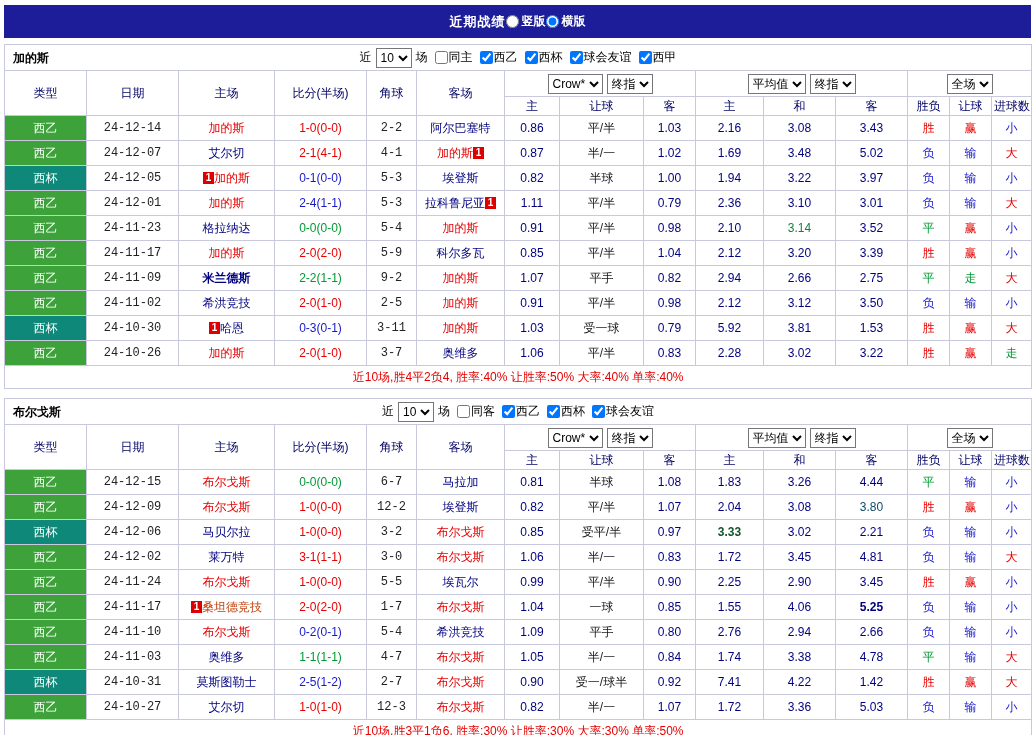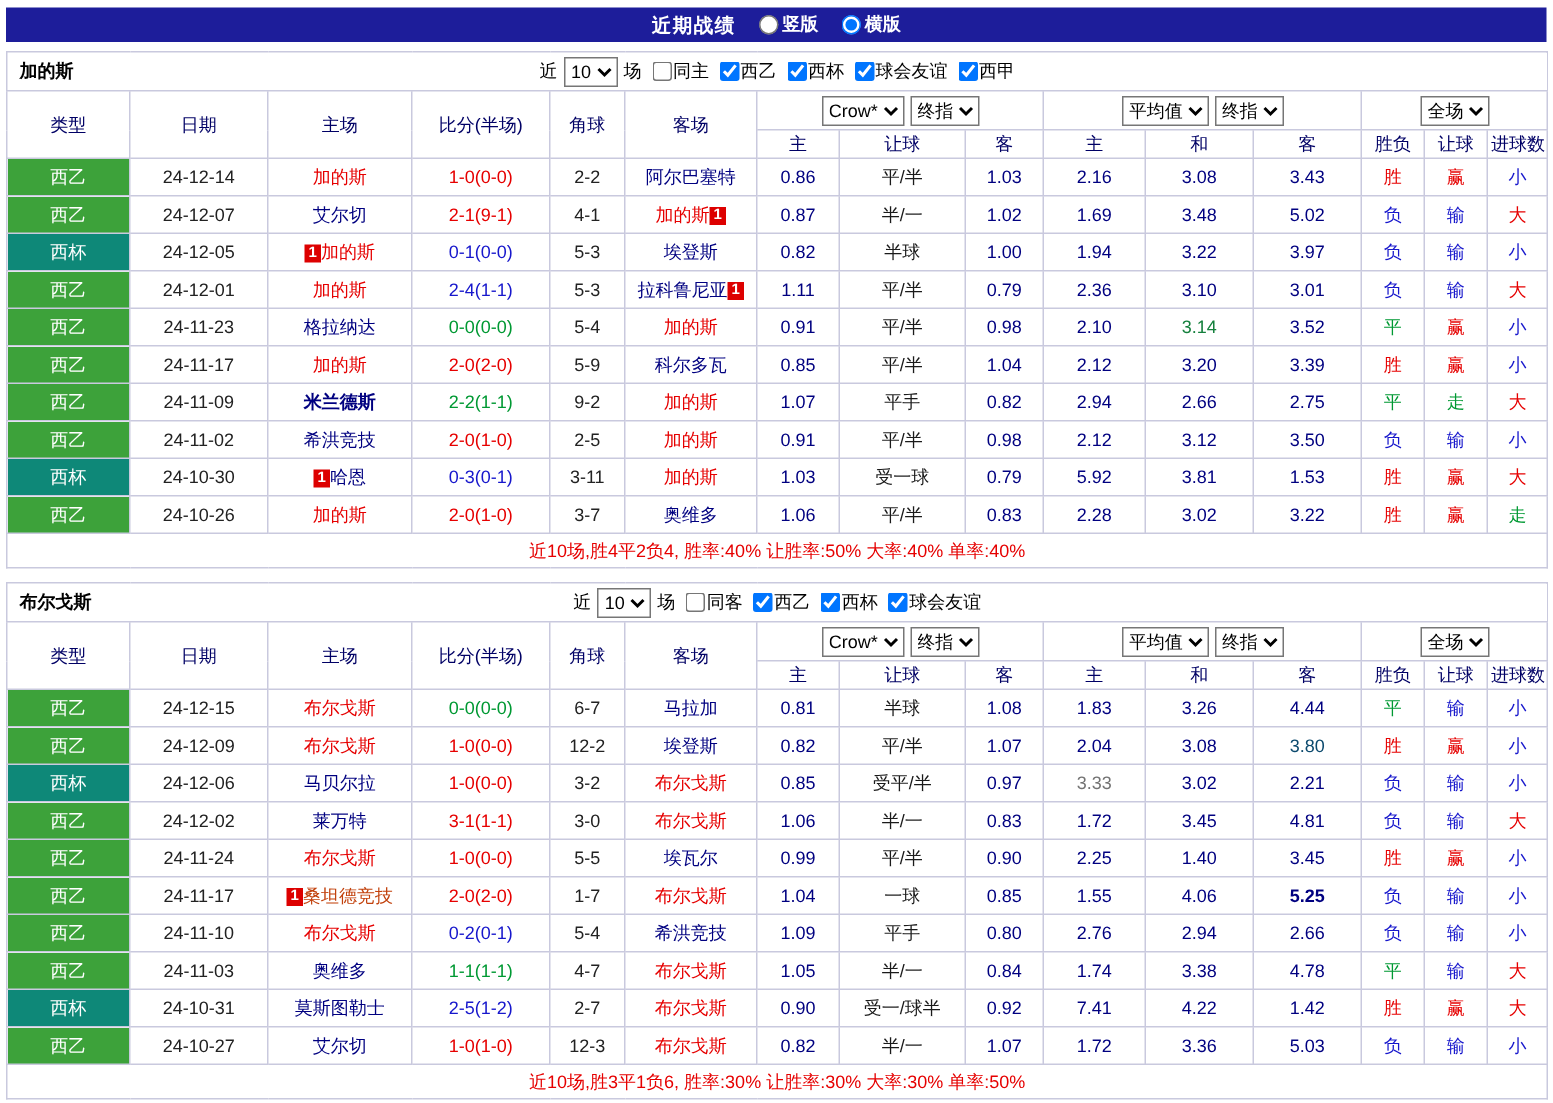--- a/index.html
+++ b/index.html
@@ -1,20 +1,20 @@
 <!DOCTYPE html>
 <html><head>
 <meta charset="utf-8">
 <style>
   * { box-sizing: border-box; }
   html, body { margin: 0; padding: 0; background: #fff; }
   body { font-family: "Liberation Sans", "DejaVu Sans", sans-serif; font-size: 12px; color: #000; width: 1035px; }
   .page { padding: 5px 4px 4px 4px; }
 
-  .titlebar { height: 23px; display: flex; align-items: center; justify-content: center; gap: 15px; color: #fff; font-size: 13px; margin-bottom: 6px; }
+  .titlebar { height: 33px; display: flex; align-items: center; justify-content: center; gap: 0; color: #fff; font-size: 13px; margin-bottom: 6px; }
   .titlebar .title { font-weight: bold; letter-spacing: 1px; }
   .titlebar label { display: inline-flex; align-items: center; gap: 3px; cursor: pointer; font-weight: bold; font-size: 12px; }
   .titlebar input { margin: 0; width: 13px; height: 13px; }
 
   table.stats { border-collapse: collapse; table-layout: fixed; width: 1027px; margin-bottom: 9px; border: 1px solid #b9b9d2; }
   .stats th, .stats td { border: 1px solid #c9c9de; text-align: center; padding: 0 2px; white-space: nowrap; overflow: hidden; }
   .stats thead th { font-weight: normal; color: #000065; background: #fff; }
 
   .filter-cell { height: 26px; position: relative; }
   .team-title { position: absolute; left: 8px; top: 50%; transform: translateY(-50%); font-weight: bold; color: #000; }
@@ -23,21 +23,21 @@
   .filter-controls input[type=checkbox] { width: 13px; height: 13px; margin: 0 1px 0 0; }
 
   .hdr-row th { height: 26px; }
   .sub-row th { height: 19px; }
   select { font-size: 12px; font-family: inherit; height: 20px; margin: 0 2px; background: #fff; }
 
   tbody td { height: 25px; }
   .league-cell { color: #fff; }
   .team-cell .team { letter-spacing: 0; }
   .redcard { display: inline-block; background: #dd0000; color: #fff; font-size: 10px; font-weight: bold; line-height: 12px; width: 11px; height: 12px; vertical-align: 1px; text-align: center; }
-  .date-cell, .corner-cell { color: #222; }
+  .date-cell, .corner-cell { color: #222; font-family: Liberation Mono, monospace; }
   .summary-cell { height: 23px; }
 </style>
 </head>
 <body>
 
 <div class="page">
   <div class="titlebar" style="background: rgb(29, 29, 154);">
     <span class="title">近期战绩</span>
     <label>
       <input type="radio" name="layout" id="radio-v" style="">
@@ -136,21 +136,21 @@
             <td class="odds-cell" style="color: rgb(0, 0, 128);">3.08</td>
             <td class="odds-cell" style="color: rgb(0, 0, 128);">3.43</td>
             <td class="result-cell" style="color: rgb(230, 0, 0);">胜</td>
             <td class="result-cell" style="color: rgb(230, 0, 0);">赢</td>
             <td class="result-cell" style="color: rgb(23, 23, 204);">小</td>
           </tr>
           <tr class="data-row">
             <td class="league-cell" style="background: rgb(61, 162, 58);">西乙</td>
             <td class="date-cell">24-12-07</td>
             <td class="team-cell"><span class="team" style="color: rgb(0, 0, 128);">艾尔切</span></td>
-            <td class="score-cell" style="color: rgb(230, 0, 0);">2-1(9-1)</td>
+            <td class="score-cell" style="color: rgb(230, 0, 0);">2-1(4-1)</td>
             <td class="corner-cell">4-1</td>
             <td class="team-cell"><span class="team" style="color: rgb(230, 0, 0);">加的斯</span><span class="redcard">1</span></td>
             <td class="odds-cell" style="color: rgb(0, 0, 128);">0.87</td>
             <td class="odds-cell" style="color: rgb(26, 26, 26);">半/一</td>
             <td class="odds-cell" style="color: rgb(0, 0, 128);">1.02</td>
             <td class="odds-cell" style="color: rgb(0, 0, 128);">1.69</td>
             <td class="odds-cell" style="color: rgb(0, 0, 128);">3.48</td>
             <td class="odds-cell" style="color: rgb(0, 0, 128);">5.02</td>
             <td class="result-cell" style="color: rgb(23, 23, 204);">负</td>
             <td class="result-cell" style="color: rgb(23, 23, 204);">输</td>
@@ -405,21 +405,21 @@
           <tr class="data-row">
             <td class="league-cell" style="background: rgb(14, 136, 120);">西杯</td>
             <td class="date-cell">24-12-06</td>
             <td class="team-cell"><span class="team" style="color: rgb(0, 0, 128);">马贝尔拉</span></td>
             <td class="score-cell" style="color: rgb(230, 0, 0);">1-0(0-0)</td>
             <td class="corner-cell">3-2</td>
             <td class="team-cell"><span class="team" style="color: rgb(230, 0, 0);">布尔戈斯</span></td>
             <td class="odds-cell" style="color: rgb(0, 0, 128);">0.85</td>
             <td class="odds-cell" style="color: rgb(26, 26, 26);">受平/半</td>
             <td class="odds-cell" style="color: rgb(0, 0, 128);">0.97</td>
-            <td class="odds-cell" style="color: #737373;">3.33</td>
+            <td class="odds-cell" style="color: #14532d; font-weight: bold;">3.33</td>
             <td class="odds-cell" style="color: rgb(0, 0, 128);">3.02</td>
             <td class="odds-cell" style="color: rgb(0, 0, 128);">2.21</td>
             <td class="result-cell" style="color: rgb(23, 23, 204);">负</td>
             <td class="result-cell" style="color: rgb(23, 23, 204);">输</td>
             <td class="result-cell" style="color: rgb(23, 23, 204);">小</td>
           </tr>
           <tr class="data-row">
             <td class="league-cell" style="background: rgb(61, 162, 58);">西乙</td>
             <td class="date-cell">24-12-02</td>
             <td class="team-cell"><span class="team" style="color: rgb(0, 0, 128);">莱万特</span></td>
@@ -440,21 +440,21 @@
             <td class="league-cell" style="background: rgb(61, 162, 58);">西乙</td>
             <td class="date-cell">24-11-24</td>
             <td class="team-cell"><span class="team" style="color: rgb(230, 0, 0);">布尔戈斯</span></td>
             <td class="score-cell" style="color: rgb(230, 0, 0);">1-0(0-0)</td>
             <td class="corner-cell">5-5</td>
             <td class="team-cell"><span class="team" style="color: rgb(0, 0, 128);">埃瓦尔</span></td>
             <td class="odds-cell" style="color: rgb(0, 0, 128);">0.99</td>
             <td class="odds-cell" style="color: rgb(26, 26, 26);">平/半</td>
             <td class="odds-cell" style="color: rgb(0, 0, 128);">0.90</td>
             <td class="odds-cell" style="color: rgb(0, 0, 128);">2.25</td>
-            <td class="odds-cell" style="color: rgb(0, 0, 128);">1.40</td>
+            <td class="odds-cell" style="color: rgb(0, 0, 128);">2.90</td>
             <td class="odds-cell" style="color: rgb(0, 0, 128);">3.45</td>
             <td class="result-cell" style="color: rgb(230, 0, 0);">胜</td>
             <td class="result-cell" style="color: rgb(230, 0, 0);">赢</td>
             <td class="result-cell" style="color: rgb(23, 23, 204);">小</td>
           </tr>
           <tr class="data-row">
             <td class="league-cell" style="background: rgb(61, 162, 58);">西乙</td>
             <td class="date-cell">24-11-17</td>
             <td class="team-cell"><span class="redcard">1</span><span class="team" style="color: #c2410c;">桑坦德竞技</span></td>
             <td class="score-cell" style="color: rgb(230, 0, 0);">2-0(2-0)</td>

